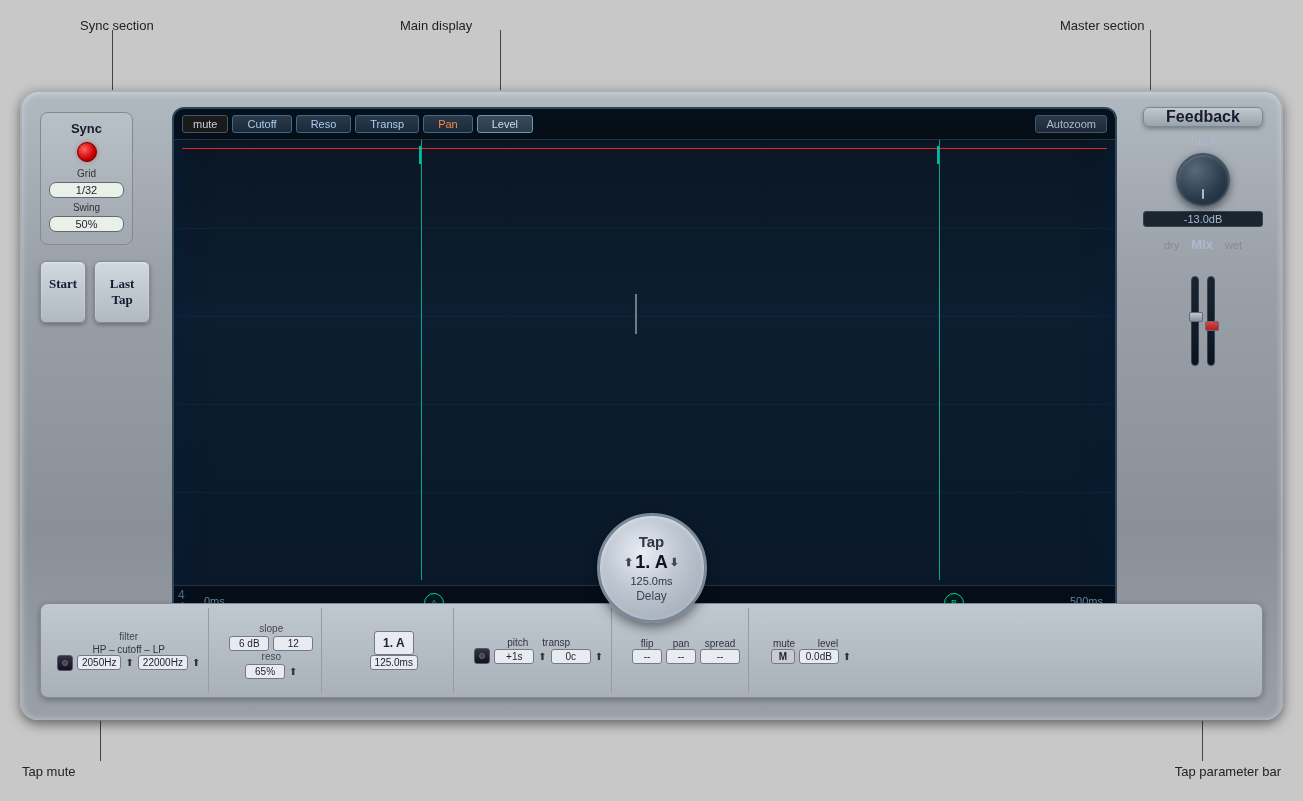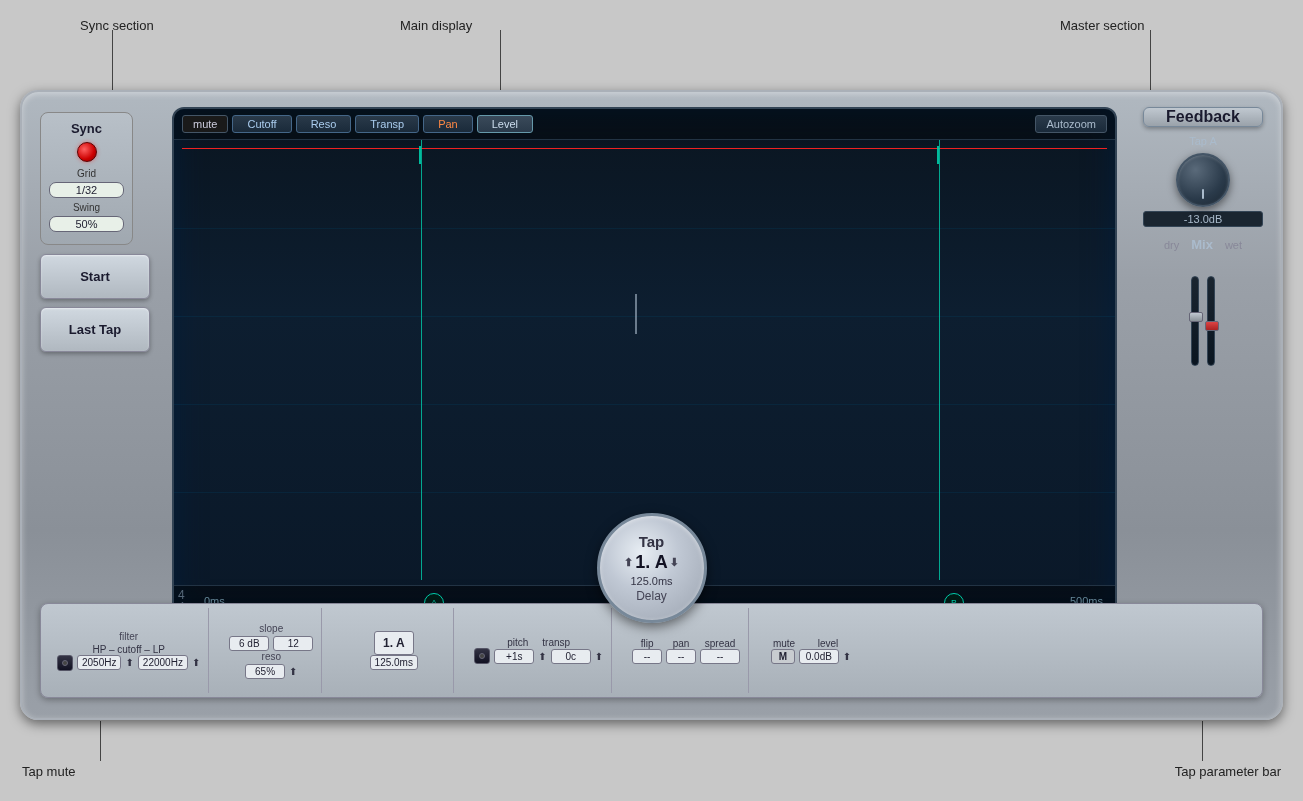--- a/index.html
+++ b/index.html
@@ -77,26 +77,27 @@
       text-align: center;
       font-size: 11px;
       color: #223;
       padding: 1px 4px;
       margin-bottom: 4px;
     }
 
     
     .tap-buttons {
       position: absolute;
-      top: 162px;
+      top: 169px;
       left: 18px;
       width: 110px;
       display: flex;
-      flex-direction: column;
+      flex-direction: row;
       gap: 8px;
+      font-family: Liberation Serif, serif;
     }
 
     .tap-btn {
       background: linear-gradient(180deg, #d0d8e0 0%, #b0b8c0 100%);
       border: 1px solid #889;
       border-radius: 6px;
       padding: 14px 8px;
       text-align: center;
       font-size: 13px;
       font-weight: bold;

